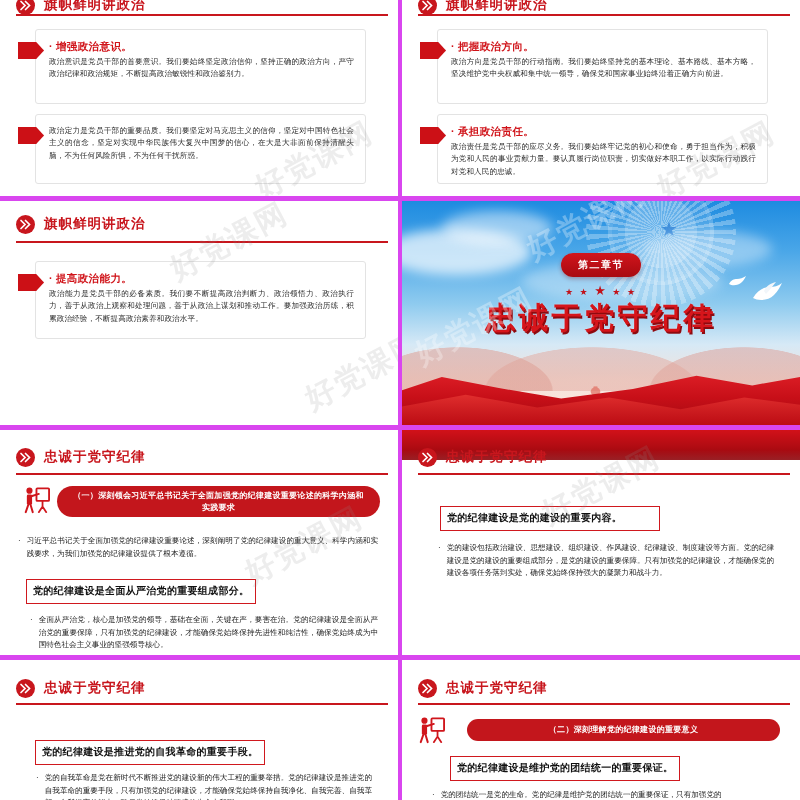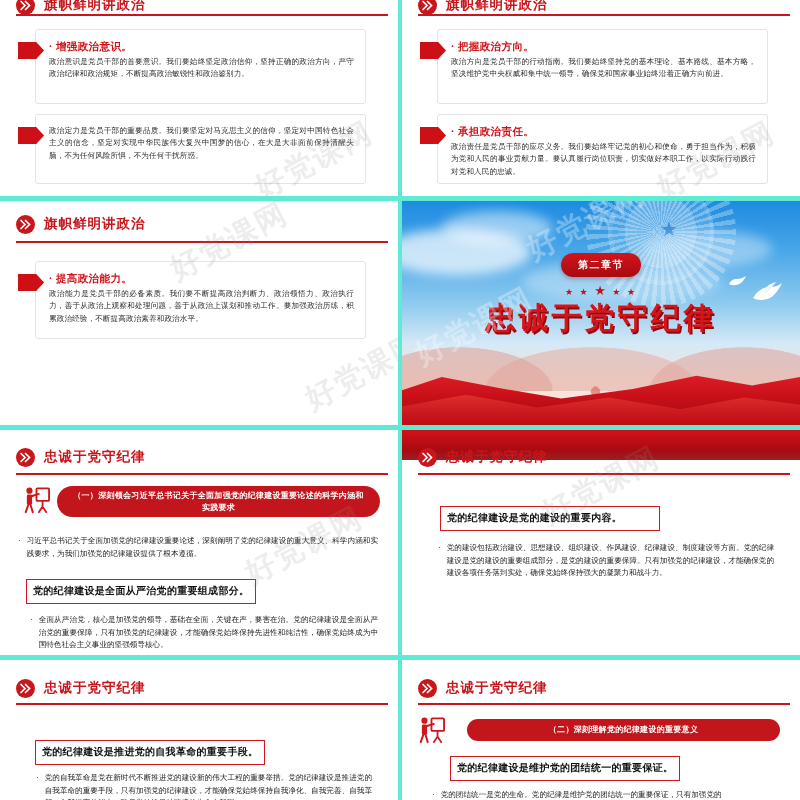--- a/index.html
+++ b/index.html
@@ -9,21 +9,21 @@
     font-family: "Liberation Sans", "DejaVu Sans", sans-serif;
     overflow: hidden;
   }
   #grid {
     width: 800px; height: 800px;
     display: grid;
     grid-template-columns: 398px 398px;
     grid-template-rows: 196px 224px 225px 147px;
     column-gap: 4px;
     row-gap: 5px;
-    background: #5eead4;
+    background: #d946ef;
     box-sizing: border-box;
   }
   .slide {
     background: #ffffff;
     position: relative;
     overflow: hidden;
     box-sizing: border-box;
   }
   
   .hdr {

